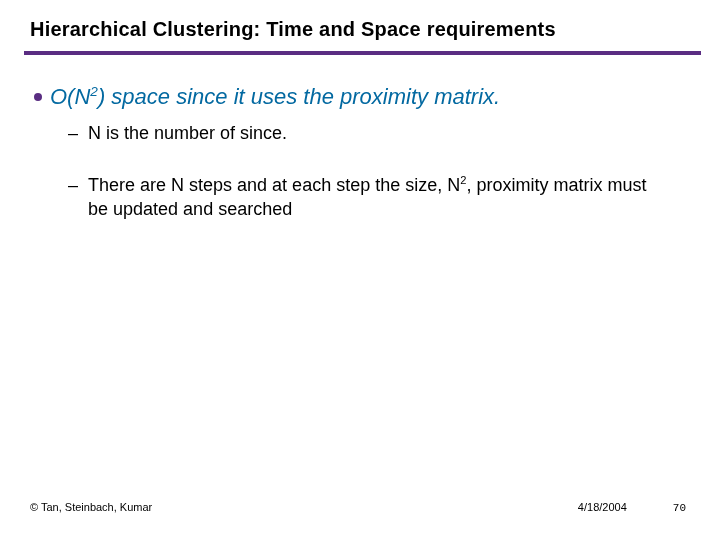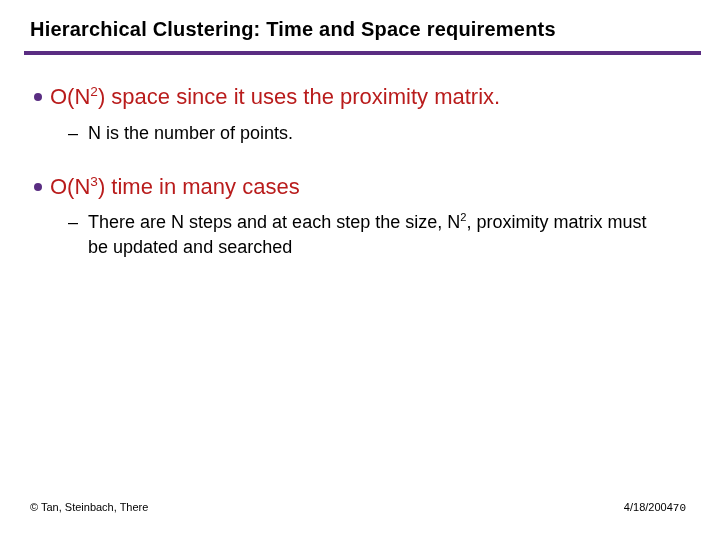--- a/index.html
+++ b/index.html
@@ -34,22 +34,23 @@
     flex: 0 0 auto;
     width: 8px;
     height: 8px;
     border-radius: 50%;
     background: #5a2d82;
     margin-top: 10px;
     margin-right: 8px;
   }
   .top-text {
     font-size: 22px;
-    color: #b91c1c;
+    color: #0369a1;
     line-height: 1.25;
+    font-style: italic;
   }
   sup { font-size: 0.62em; vertical-align: super; line-height: 0; }
   .sub-item {
     display: flex;
     align-items: flex-start;
     margin: 6px 0 28px 34px;
   }
   .dash {
     flex: 0 0 auto;
     font-size: 18px;
@@ -68,21 +69,21 @@
     left: 30px;
     right: 30px;
     bottom: 26px;
     display: flex;
     align-items: baseline;
     font-size: 11px;
     color: #000;
   }
   .f-left   { flex: 0 0 auto; }
   .f-center { position: absolute; left: 50%; transform: translateX(-50%); }
-  .f-date   { margin-left: auto; }
+  .f-date   { margin-left: auto; margin-right: 46px; }
   .f-page   { flex: 0 0 auto; font-family: Liberation Mono, monospace; }
 </style>
 </head>
 <body>
 
 <div class="slide">
 
   <div class="title">Hierarchical Clustering:  Time and Space requirements</div>
   <div class="rule"></div>
 
@@ -90,38 +91,32 @@
 
     <div class="top-item">
       <div class="dot"></div>
       <div class="top-text">
         <span>O(N</span><sup>2</sup><span>) space since it uses the proximity matrix.</span>
       </div>
     </div>
     <div class="sub-item">
       <div class="dash">–</div>
       <div class="sub-text">
-        <span>N is the number of points.</span><sup></sup><span></span>
+        <span>N is the number of since.</span><sup></sup><span></span>
       </div>
     </div>
 
-    <div class="top-item">
-      <div class="dot"></div>
-      <div class="top-text">
-        <span>O(N</span><sup>3</sup><span>) time in many cases</span>
-      </div>
-    </div>
     <div class="sub-item">
       <div class="dash">–</div>
       <div class="sub-text">
         <span>There are N steps and at each step the size, N</span><sup>2</sup><span>, proximity matrix must be updated and searched</span>
       </div>
     </div>
 
   </div>
 
   <div class="footer">
-    <span class="f-left">© Tan, Steinbach, There</span>
+    <span class="f-left">© Tan, Steinbach, Kumar</span>
     <span class="f-date">4/18/2004</span>
     <span class="f-page">70</span>
   </div>
 
 </div>
 
 </body></html>

